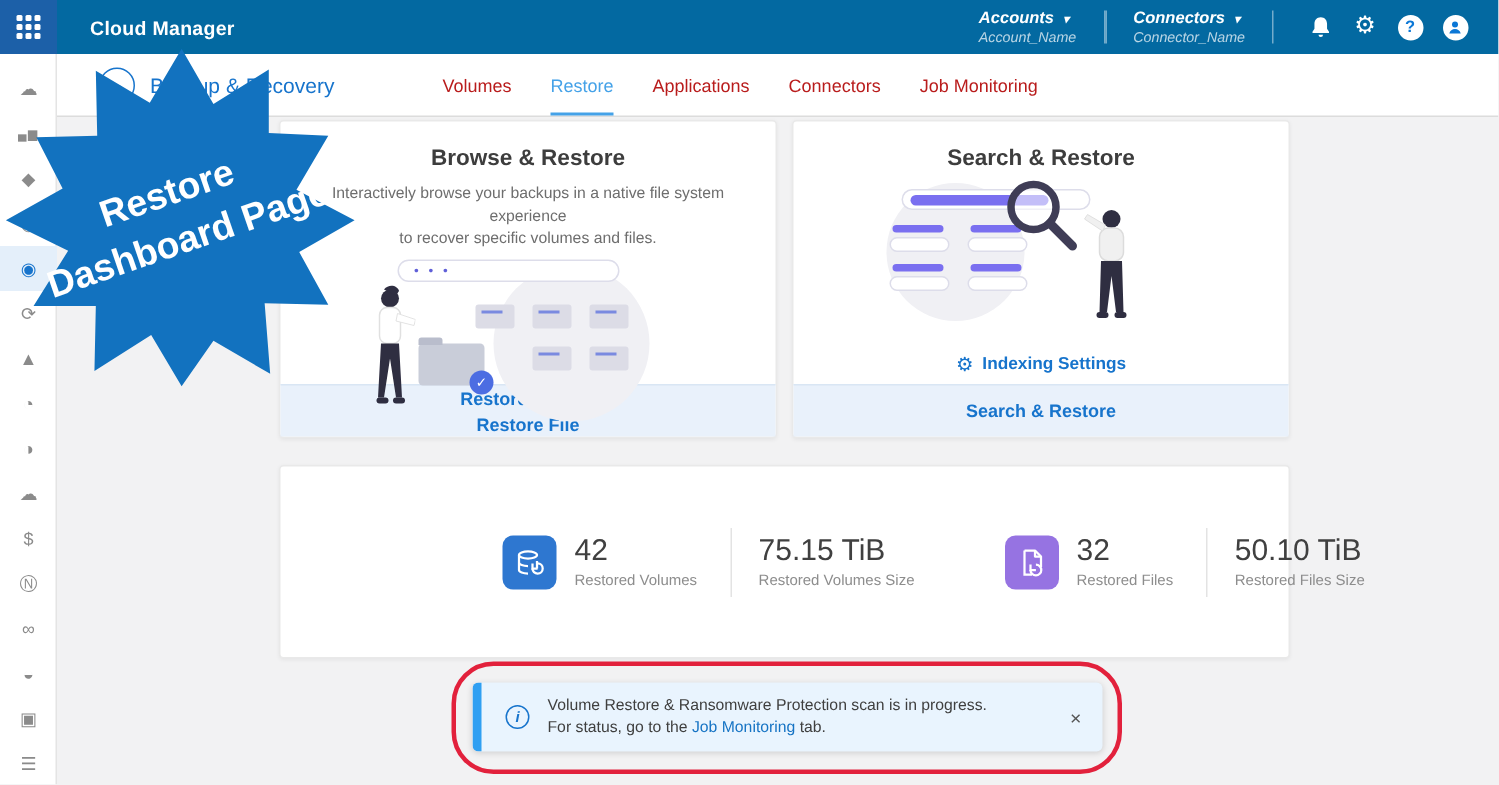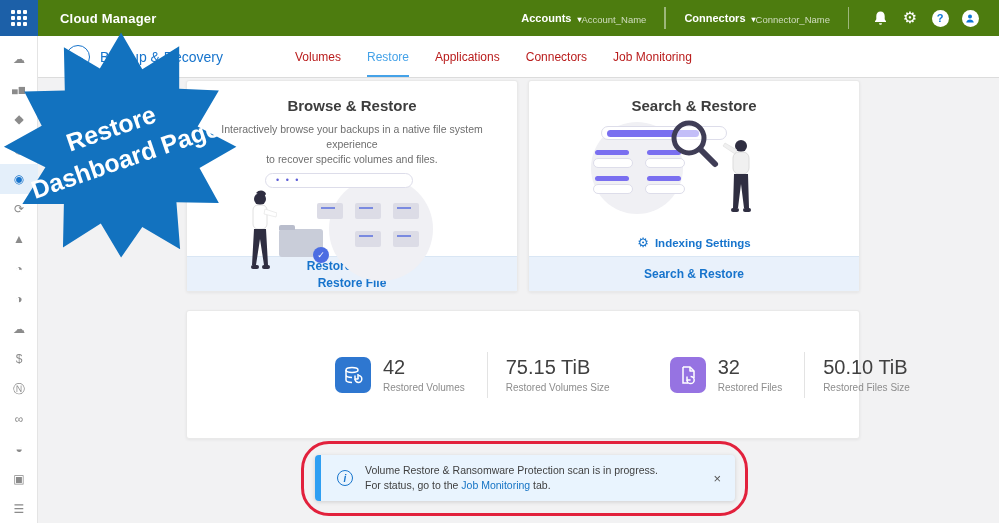--- a/index.html
+++ b/index.html
@@ -1,26 +1,26 @@
 <!DOCTYPE html>
 <html><head>
 <meta charset="utf-8">
 <style>
   * { margin:0; padding:0; box-sizing:border-box; }
   html,body { width:999px; height:523px; }
   body { font-family:"Liberation Sans", sans-serif; background:#f2f2f3; overflow:hidden; position:relative; }
 
   
-  .topbar { position:absolute; left:0; top:0; width:999px; height:36px; background:#4d7c0f; display:flex; align-items:center; z-index:5; }
+  .topbar { position:absolute; left:0; top:0; width:999px; height:36px; background:#0369a1; display:flex; align-items:center; z-index:5; }
   .waffle { width:38px; height:36px; background:#1c60a8; display:flex; align-items:center; justify-content:center; cursor:pointer; }
   .waffle-grid { display:grid; grid-template-columns:repeat(3,4px); grid-gap:2px; }
   .waffle-grid span { width:4px; height:4px; background:#fff; border-radius:1px; }
   .topbar-title { color:#fff; font-size:13px; font-weight:bold; margin-left:22px; letter-spacing:.2px; }
   .topbar-right { margin-left:auto; display:flex; align-items:center; height:100%; padding-right:14px; }
-  .tb-menu { display:flex; justify-content:space-between; padding:0 18px; cursor:pointer; }
+  .tb-menu { display:flex; flex-direction:column; justify-content:space-between; padding:0 18px; cursor:pointer;font-style:italic; }
   .tb-menu-label { color:#fff; font-size:11px; font-weight:bold; white-space:nowrap; }
   .tb-caret { font-size:8px; margin-left:6px; }
   .tb-menu-value { color:rgba(255,255,255,.72); font-size:9.5px; margin-top:2px; white-space:nowrap; }
   .tb-divider { width:1px; height:22px; background:rgba(255,255,255,.45); }
   .tb-icons { display:flex; align-items:center; margin-left:16px; }
   .tb-icon { width:30px; height:30px; display:flex; align-items:center; justify-content:center; cursor:pointer; }
   .tb-circle { width:17px; height:17px; border-radius:50%; background:#fff; color:#0b77d6; font-size:11px; font-weight:bold; display:flex; align-items:center; justify-content:center; }
   .gear-glyph { color:#fff; font-size:16px; line-height:1; }
 
   

